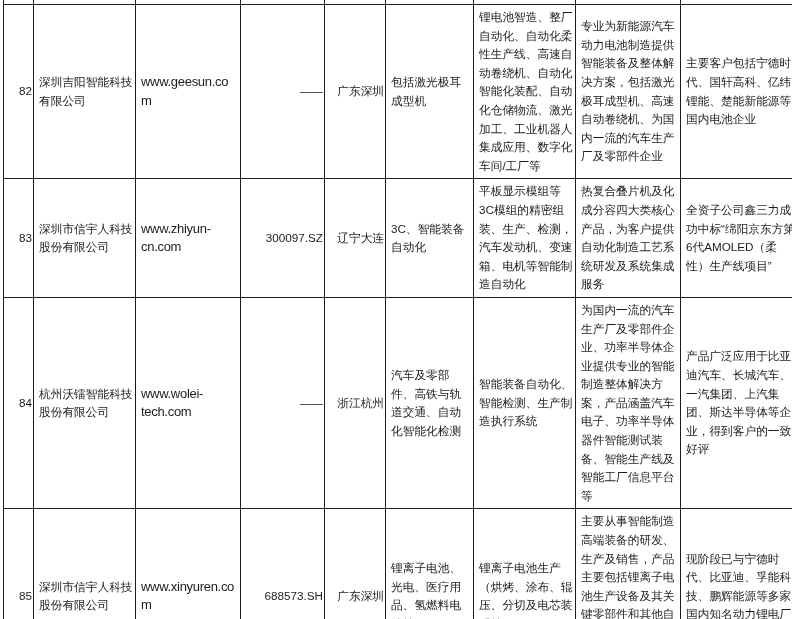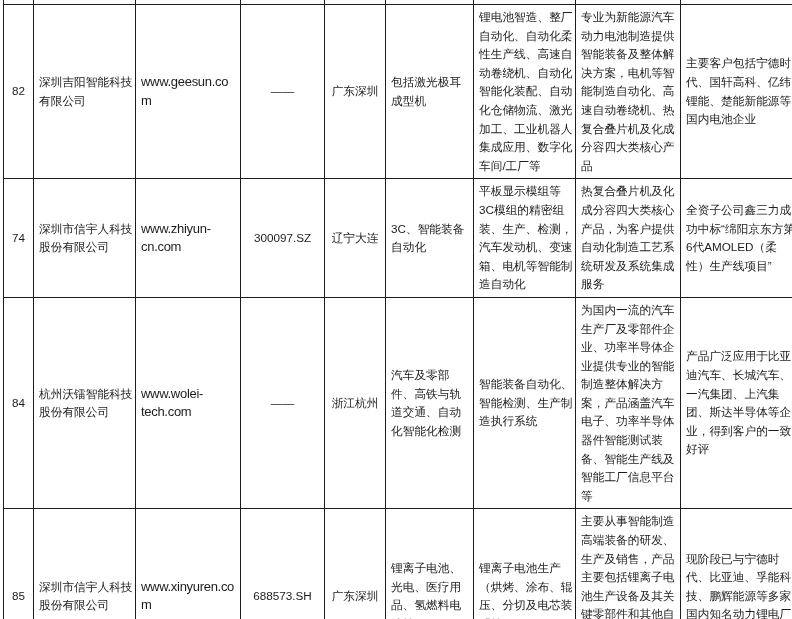--- a/index.html
+++ b/index.html
@@ -24,21 +24,21 @@
   td {
     border: 1.5px solid #1c1c1c;
     vertical-align: middle;
     font-size: 11.7px;
     line-height: 18.6px;
     padding: 3px 2px 3px 5px;
     text-align: left;
     word-wrap: break-word;
     overflow: hidden;
   }
-  td.center { text-align: center; padding: 15px 1px; }
+  td.center { text-align: right; padding: 15px 1px; }
   td.web { font-size: 13px; letter-spacing: -0.3px; }
   tr.partial-top  { height: 12px; }
   tr.row-82 { height: 161px; }
   tr.row-83 { height: 107px; }
   tr.row-84 { height: 183px; }
   tr.row-85 { height: 158px; }
 </style>
 </head>
 <body>
 
@@ -70,26 +70,26 @@
     </tr>
 
     <tr class="row-82">
       <td class="center">82</td>
       <td>深圳吉阳智能科技有限公司</td>
       <td class="web">www.geesun.com</td>
       <td class="center">——</td>
       <td class="center">广东深圳</td>
       <td>包括激光极耳成型机</td>
       <td>锂电池智造、整厂自动化、自动化柔性生产线、高速自动卷绕机、自动化智能化装配、自动化仓储物流、激光加工、工业机器人集成应用、数字化车间/工厂等</td>
-      <td>专业为新能源汽车动力电池制造提供智能装备及整体解决方案，电机等智能制造自动化、高速自动卷绕机、热复合叠片机及化成分容四大类核心产品</td>
+      <td>专业为新能源汽车动力电池制造提供智能装备及整体解决方案，包括激光极耳成型机、高速自动卷绕机、为国内一流的汽车生产厂及零部件企业</td>
       <td>主要客户包括宁德时代、国轩高科、亿纬锂能、楚能新能源等国内电池企业</td>
     </tr>
 
     <tr class="row-83">
-      <td class="center">74</td>
+      <td class="center">83</td>
       <td>深圳市信宇人科技股份有限公司</td>
       <td class="web">www.zhiyun-cn.com</td>
       <td class="center">300097.SZ</td>
       <td class="center">辽宁大连</td>
       <td>3C、智能装备自动化</td>
       <td>平板显示模组等3C模组的精密组装、生产、检测，汽车发动机、变速箱、电机等智能制造自动化</td>
       <td>热复合叠片机及化成分容四大类核心产品，为客户提供自动化制造工艺系统研发及系统集成服务</td>
       <td>全资子公司鑫三力成功中标“绵阳京东方第6代AMOLED（柔性）生产线项目”</td>
     </tr>
 

